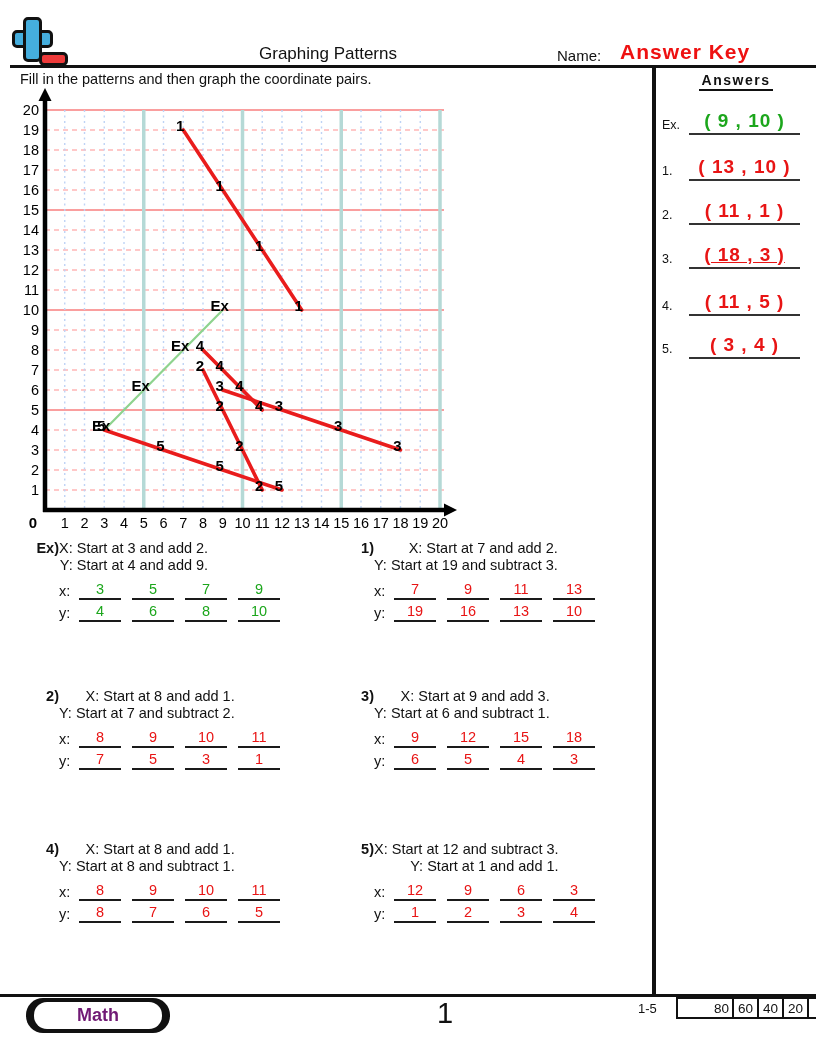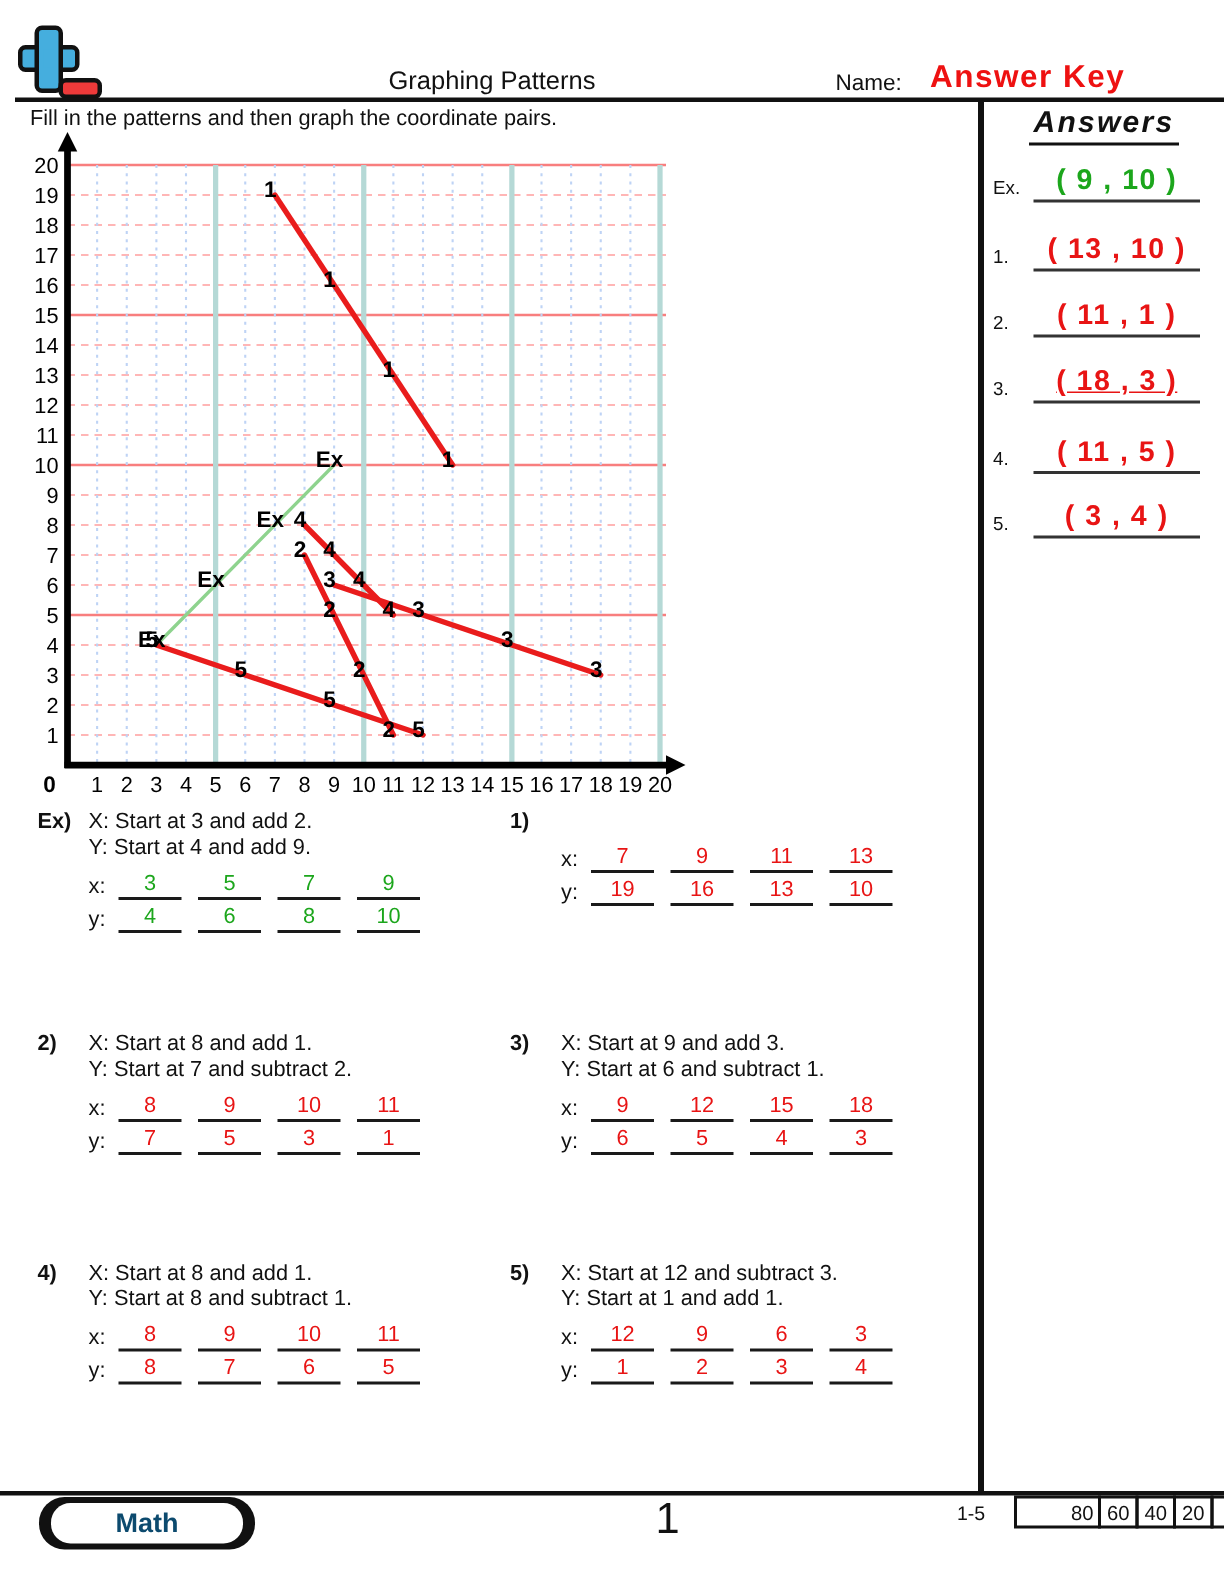--- a/index.html
+++ b/index.html
@@ -19,42 +19,42 @@
   .header-rule { position:absolute; left:10px; top:65px; width:806px; height:3px; background:#111; }
   .instruction { position:absolute; left:20px; top:71px; font-size:14.5px; font-weight:normal; }
 
   
   #graph { position:absolute; left:0; top:80px; }
   #graph text { font-family:"Liberation Sans", sans-serif; fill:#000; }
 
   
   .divider { position:absolute; left:652px; top:67px; height:929px; width:4px; border-left:2px solid #111; border-right:2px solid #111; }
   .answers-title { position:absolute; left:660px; top:71px; width:152px; text-align:center; }
-  .answers-title span { display:inline-block; font-size:20px; font-weight:bold; letter-spacing:1.5px; border-bottom:2.5px solid #111; padding:0 3px 1px 3px;font-style:italic; }
+  .answers-title span { display:inline-block; font-size:14px; font-weight:bold; letter-spacing:1.5px; border-bottom:2.5px solid #111; padding:0 3px 1px 3px; }
   .answers-list { position:absolute; left:0; top:0; }
   .ans-item { position:absolute; left:662px; width:138px; display:flex; align-items:flex-end; }
   .ans-label { font-size:12.5px; width:27px; padding-bottom:3px; color:#111; }
   .ans-value { flex:1; text-align:center; font-size:19px; font-weight:bold; border-bottom:2px solid #333; padding-bottom:1px; line-height:1.15; letter-spacing:1px; }
 
   
   .problem { position:absolute; width:305px; font-size:14.5px; }
-  .prob-head { display:flex; }
+  .prob-head { display:flex;text-align:right; }
   .prob-num { font-weight:bold; width:34px; flex:none; }
   .prob-rules { line-height:17px; }
   .val-row { display:flex; align-items:flex-end; margin-left:34px; }
   .x-row { margin-top:7px; }
   .y-row { margin-top:3px; }
   .val-label { width:20px; flex:none; padding-bottom:1px; }
   .blanks { display:flex; }
   .blank { width:42px; border-bottom:2px solid #1a1a1a; text-align:center; margin-right:11px; padding-bottom:1px; min-height:19px; }
 
   
   .footer-rule { position:absolute; left:0; top:994px; width:816px; height:3px; background:#111; }
   .brand-box { position:absolute; left:26px; top:998px; width:144px; height:35px; background:#111; border-radius:17px; }
-  .brand-inner { position:absolute; left:8px; top:4px; right:8px; bottom:4px; background:#fff; border-radius:13px; display:flex; align-items:center; justify-content:center; font-size:18px; font-weight:bold; color:#0c4a6e; }
+  .brand-inner { position:absolute; left:8px; top:4px; right:8px; bottom:4px; background:#fff; border-radius:13px; display:flex; align-items:center; justify-content:center; font-size:18px; font-weight:bold; color:#701a75; }
   .website { position:absolute; left:176px; top:1011px; font-size:15px; }
   .page-num { position:absolute; left:415px; top:997px; width:60px; text-align:center; font-size:29px; font-weight:normal; }
   .score-range { position:absolute; left:638px; top:1001px; font-size:13px; }
   .score-table { position:absolute; left:676px; top:997px; display:flex; }
   .score-cell { min-width:27px; height:22px; border:2px solid #111; margin-left:-2px; display:flex; align-items:center; justify-content:center; font-size:13.5px; padding:0 3px; }
   .score-cell:first-child { margin-left:0;padding-left:36px; }
 </style>
 </head>
 <body>
 
@@ -251,20 +251,24 @@
             <span class="blank" style="color: rgb(28, 166, 28);">6</span>
             <span class="blank" style="color: rgb(28, 166, 28);">8</span>
             <span class="blank" style="color: rgb(28, 166, 28);">10</span>
           </span>
     </div>
   </div>
 
   <div class="problem" style="left: 340px; top: 540px;">
     <div class="prob-head">
       <span class="prob-num">1)</span>
+      <div class="prob-rules">
+        <div class="rule-x">X: Start at 7 and add 2.</div>
+        <div class="rule-y">Y: Start at 19 and subtract 3.</div>
+      </div>
     </div>
     <div class="val-row x-row">
       <span class="val-label">x:</span>
       <span class="blanks">
             <span class="blank" style="color: rgb(232, 20, 20);">7</span>
             <span class="blank" style="color: rgb(232, 20, 20);">9</span>
             <span class="blank" style="color: rgb(232, 20, 20);">11</span>
             <span class="blank" style="color: rgb(232, 20, 20);">13</span>
           </span>
     </div>

